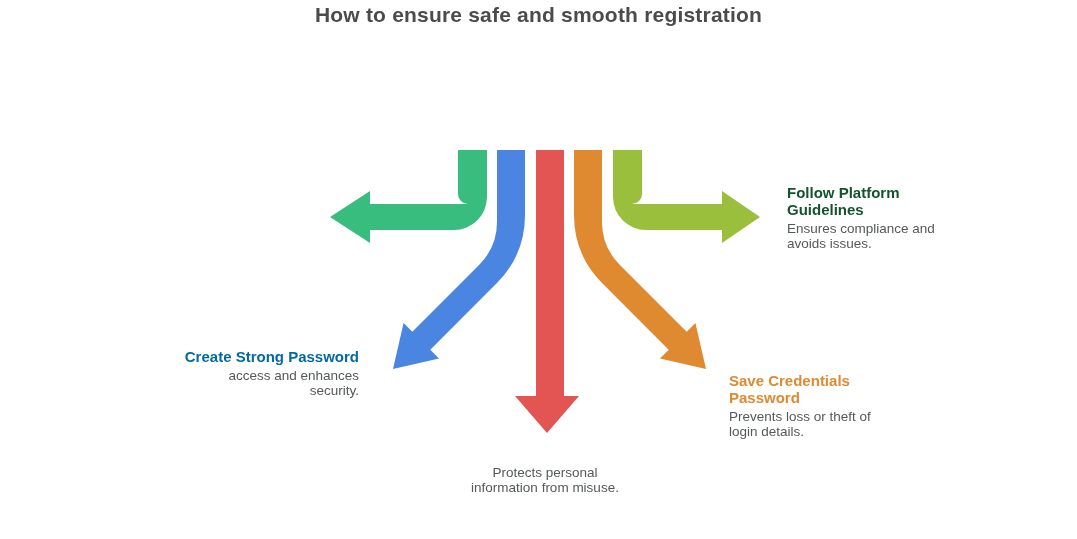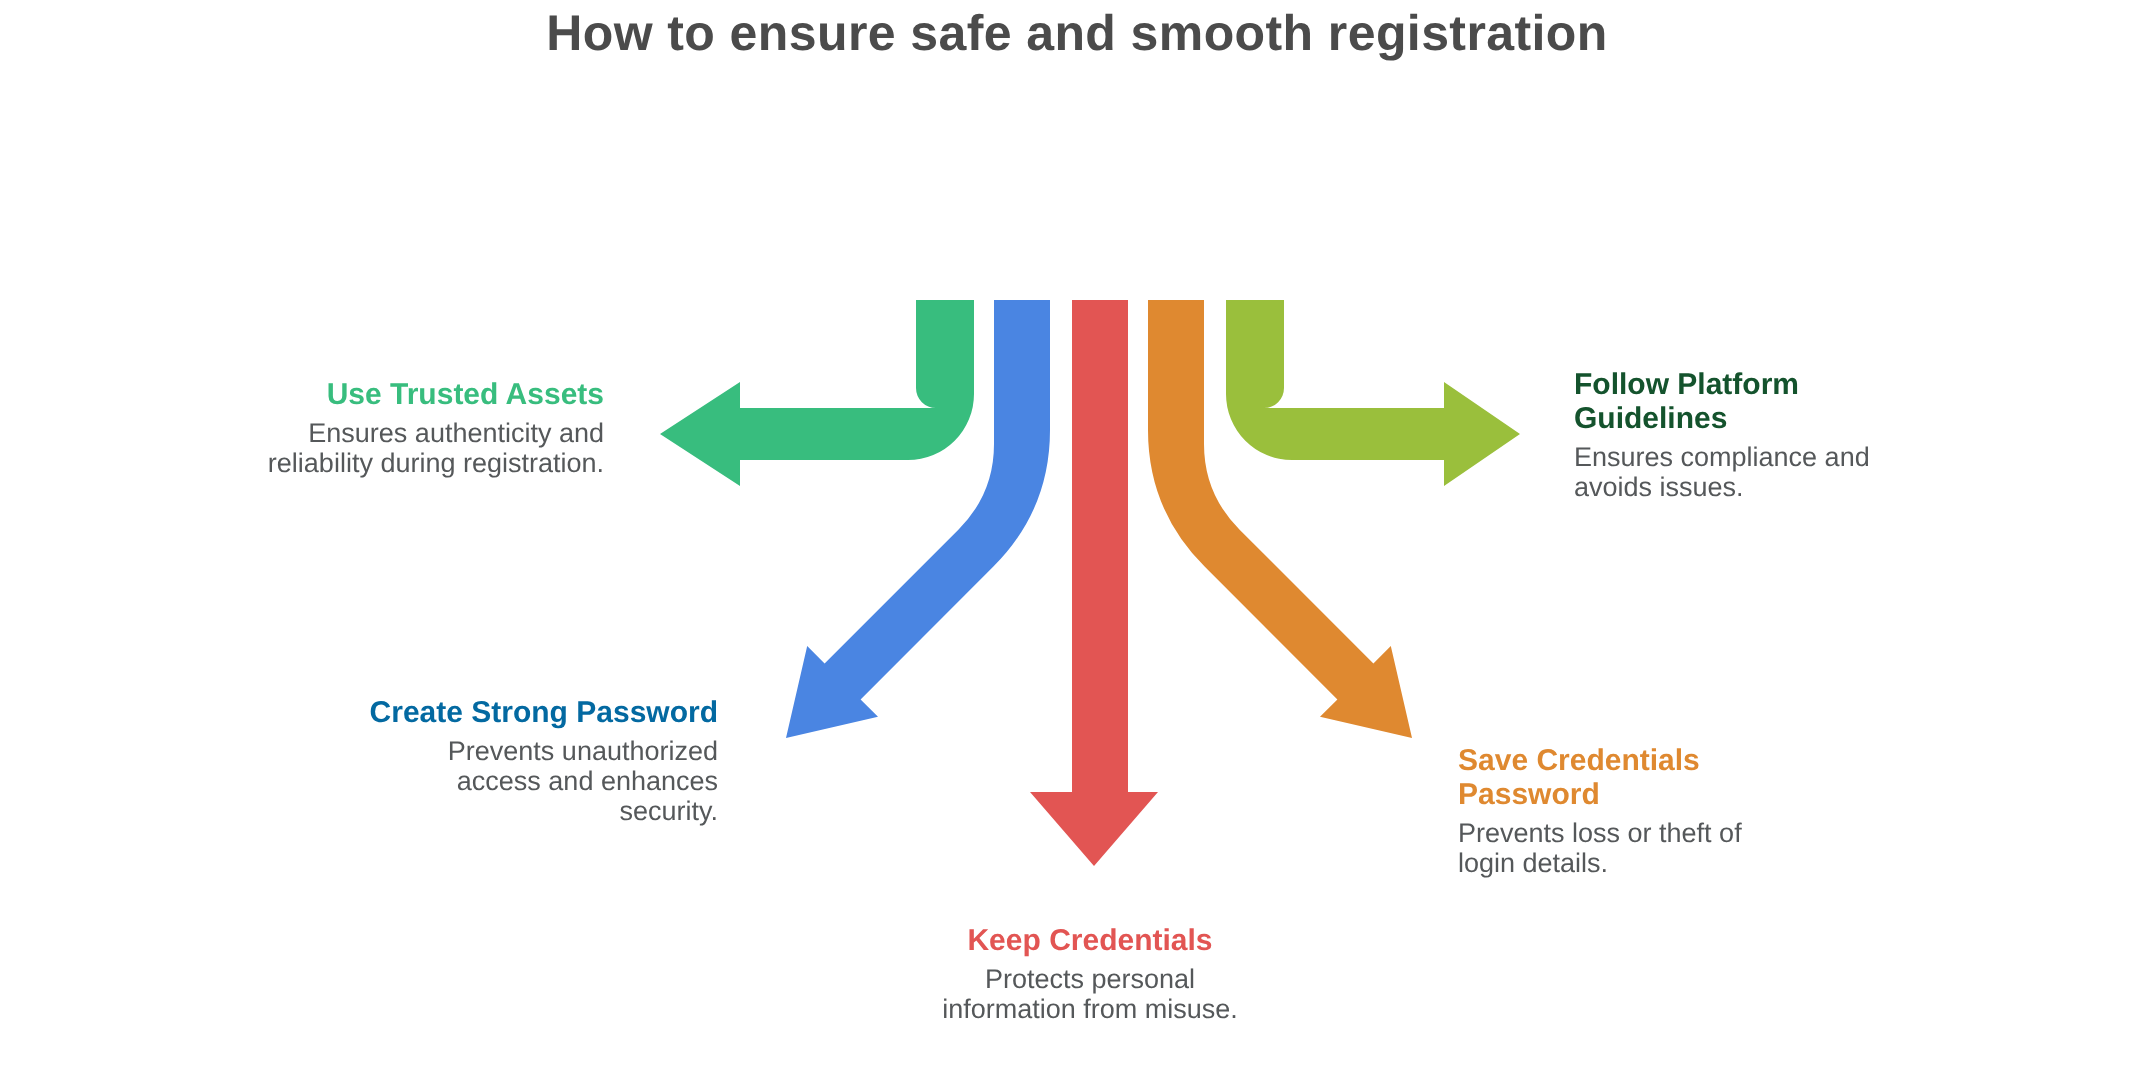--- a/index.html
+++ b/index.html
@@ -10,21 +10,21 @@
     background: #ffffff;
     font-family: "Liberation Sans", sans-serif;
     overflow: hidden;
   }
   .title {
     position: absolute;
     top: 3px;
     left: 0;
     width: 100%;
     text-align: center;
-    font-size: 25px;
+    font-size: 21px;
     font-weight: bold;
     color: #4b4b4b;
     letter-spacing: 0.2px;
   }
   .arrows-svg {
     position: absolute;
     left: 0; top: 0;
     width: 1077px;
     height: 539px;
   }
@@ -58,44 +58,33 @@
   <div class="title">How to ensure safe and smooth registration</div>
 
   <svg class="arrows-svg" viewBox="0 0 1077 539">
     <path d="M 458 150 L 487 150 L 487 197 A 33 33 0 0 1 454 230 L 370 230 L 370 243 L 330 217 L 370 191 L 370 204 L 468 204 A 10 10 0 0 1 458 194 Z" fill="#38bd7e"></path>
     <path d="M 497 150 L 525 150 L 525 215 Q 525 255 496.7 283.3 L 430.3 349.7 L 439 358.4 L 393 369 L 403.6 323 L 412.3 331.7 L 479.3 264.7 Q 497 247 497 222 Z" fill="#4a85e2"></path>
     <path d="M 536 150 L 564 150 L 564 396 L 579 396 L 547 433 L 515 396 L 536 396 Z" fill="#e25553"></path>
     <path d="M 602 150 L 574 150 L 574 215 Q 574 255 602.3 283.3 L 668.7 349.7 L 660 358.4 L 706 369 L 695.4 323 L 686.7 331.7 L 619.7 264.7 Q 602 247 602 222 Z" fill="#df8930"></path>
     <path d="M 642 150 L 613 150 L 613 197 A 33 33 0 0 0 646 230 L 722 230 L 722 243 L 760 217 L 722 191 L 722 204 L 632 204 A 10 10 0 0 0 642 194 Z" fill="#9abf3c"></path>
   </svg>
 
-  <div class="label-block align-right block-green">
-    <div class="heading" style="color: rgb(56, 189, 126);">
-      <div>Use Trusted Assets</div>
-    </div>
-    <div class="desc">
-      <div>Ensures authenticity and</div>
-      <div>reliability during registration.</div>
-    </div>
-  </div>
 
   <div class="label-block align-right block-blue">
     <div class="heading" style="color: #0369a1;">
       <div>Create Strong Password</div>
     </div>
     <div class="desc">
-      <div>Prevents unauthorized</div>
       <div>access and enhances</div>
       <div>security.</div>
     </div>
   </div>
 
   <div class="label-block align-center block-red">
     <div class="heading" style="line-height: 17px; color: rgb(226, 85, 83);">
-      <div>Keep Credentials</div>
     </div>
     <div class="desc">
       <div>Protects personal</div>
       <div>information from misuse.</div>
     </div>
   </div>
 
   <div class="label-block align-left block-orange">
     <div class="heading" style="line-height: 17px; color: rgb(223, 137, 48); margin-top: 24px;">
       <div>Save Credentials</div>

